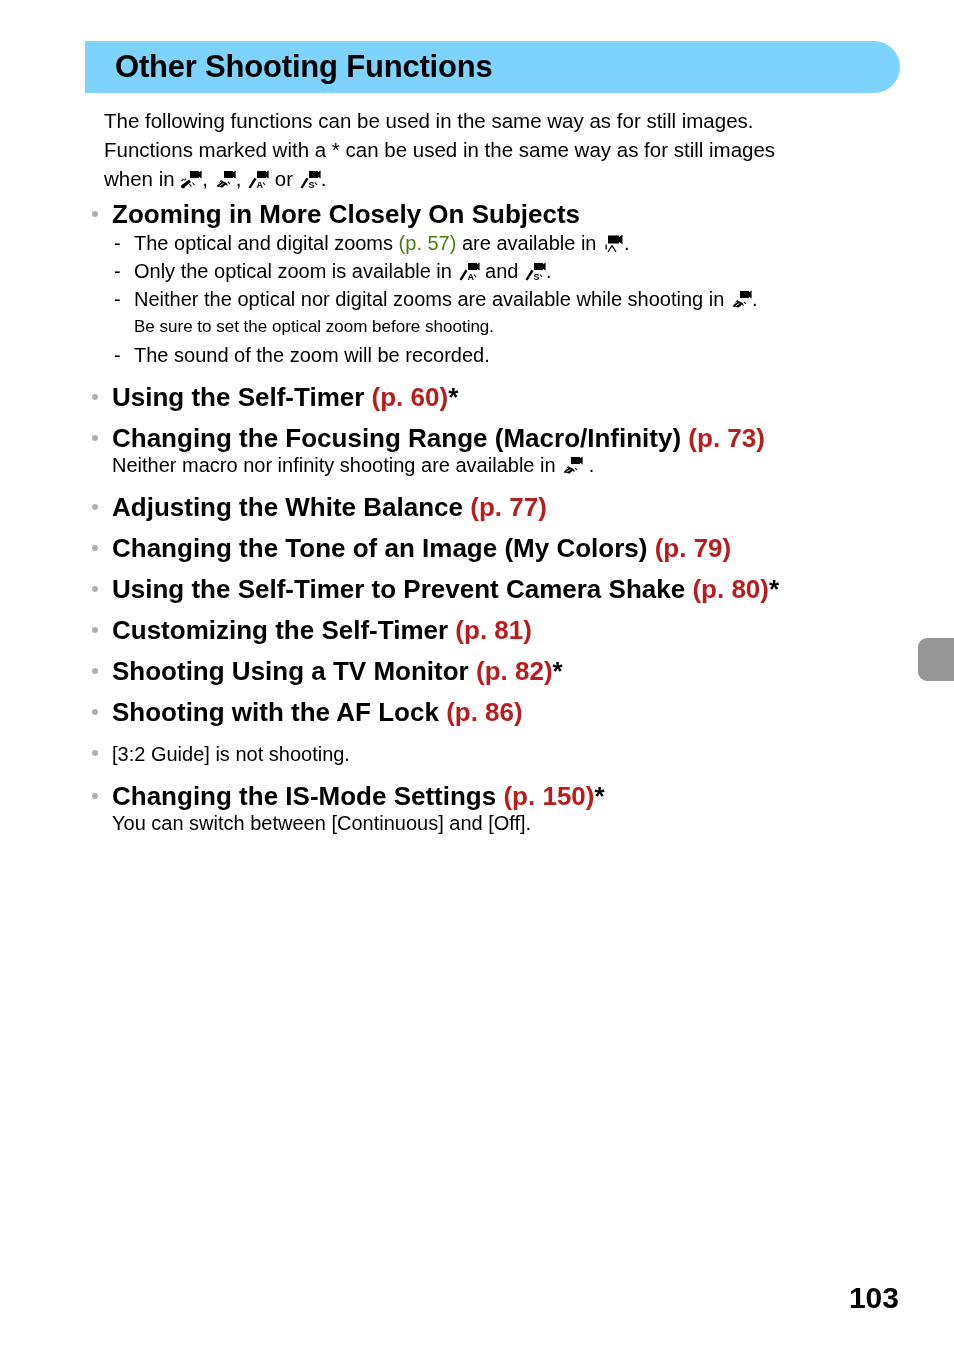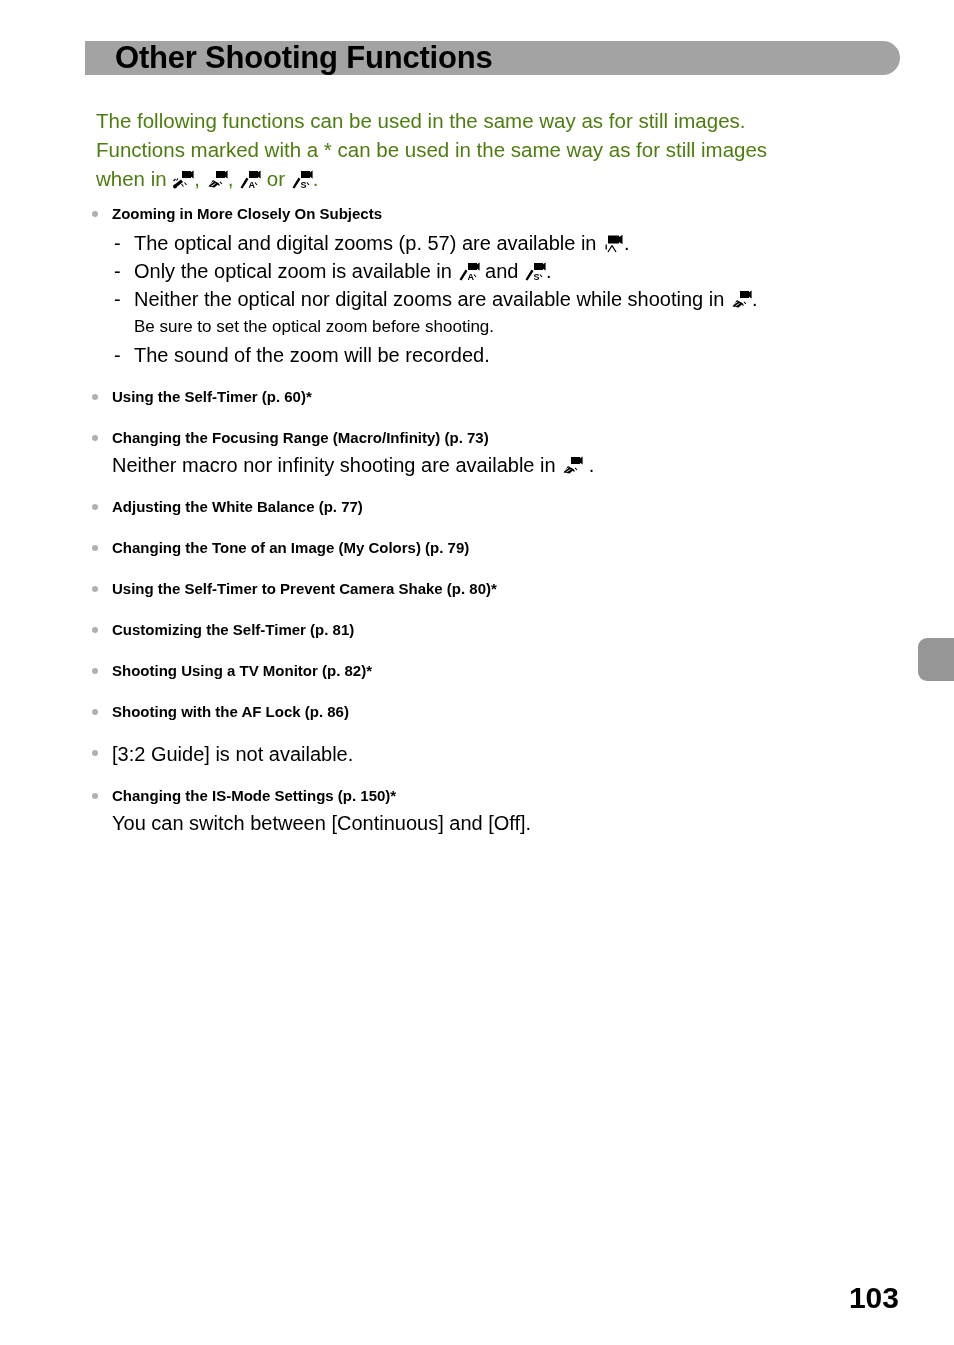--- a/index.html
+++ b/index.html
@@ -15,22 +15,22 @@
     color: #000000;
     overflow: hidden;
   }
 
   
   .header-bar {
     position: absolute;
     left: 85px;
     top: 41px;
     width: 815px;
-    height: 34px;
-    background: #a3a3a3;
+    height: 52px;
+    background: #7dd3fc;
     border-radius: 0 26px 26px 0;
     text-decoration: underline;
   }
   .header-title {
     position: absolute;
     left: 30px;
     top: 50%;
     transform: translateY(-50%);
     font-size: 31px;
     font-weight: bold;
@@ -54,22 +54,22 @@
   .content {
     position: absolute;
     left: 88px;
     top: 106px;
     width: 800px;
   }
 
   .intro {
     font-size: 20.5px;
     line-height: 29px;
-    color: #4d7c0f;
-    margin: 0 0 8px 8px;
+    color: #000000;
+    margin: 0 0 8px 16px;
   }
 
   
   .blist {
     list-style: none;
     margin: 0;
     padding: 0;
   }
   .bitem {
     position: relative;
@@ -80,32 +80,32 @@
   .bdot {
     position: absolute;
     left: 4px;
     top: 10px;
     width: 6px;
     height: 6px;
     border-radius: 50%;
     background: #b0b0b0;
   }
   .bhead {
-    font-size: 15px;
+    font-size: 26px;
     font-weight: bold;
     line-height: 26px;
     color: #000;
   }
   .pref {
-    color: #000000;
+    color: #b91c1c;
     font-weight: bold;
     text-align: right;
   }
   .pref-light {
-    color: #000000;
+    color: #4d7c0f;
     font-weight: normal;
   }
   .star { color: #000; font-weight: bold; }
 
   .bnote {
     font-size: 20px;
     font-weight: normal;
     line-height: 28px;
     color: #000;
     margin-top: 0;
@@ -287,21 +287,21 @@
     </li>
 
     <li class="bitem">
       <span class="bdot"></span>
       <div class="bhead"><span>Shooting with the AF Lock </span><span class="pref">(p. 86)</span><span class="star"></span></div>
     </li>
 
 
     <li class="bitem">
       <span class="bdot"></span>
-      <div class="bnote">[3:2 Guide] is not available.</div>
+      <div class="bnote">[3:2 Guide] is not shooting.</div>
     </li>
 
     <li class="bitem">
       <span class="bdot"></span>
       <div class="bhead"><span>Changing the IS-Mode Settings </span><span class="pref">(p. 150)</span><span class="star">*</span></div>
       <div class="bnote">You can switch between [Continuous] and [Off].</div>
     </li>
 
   </ul>
 </div>

